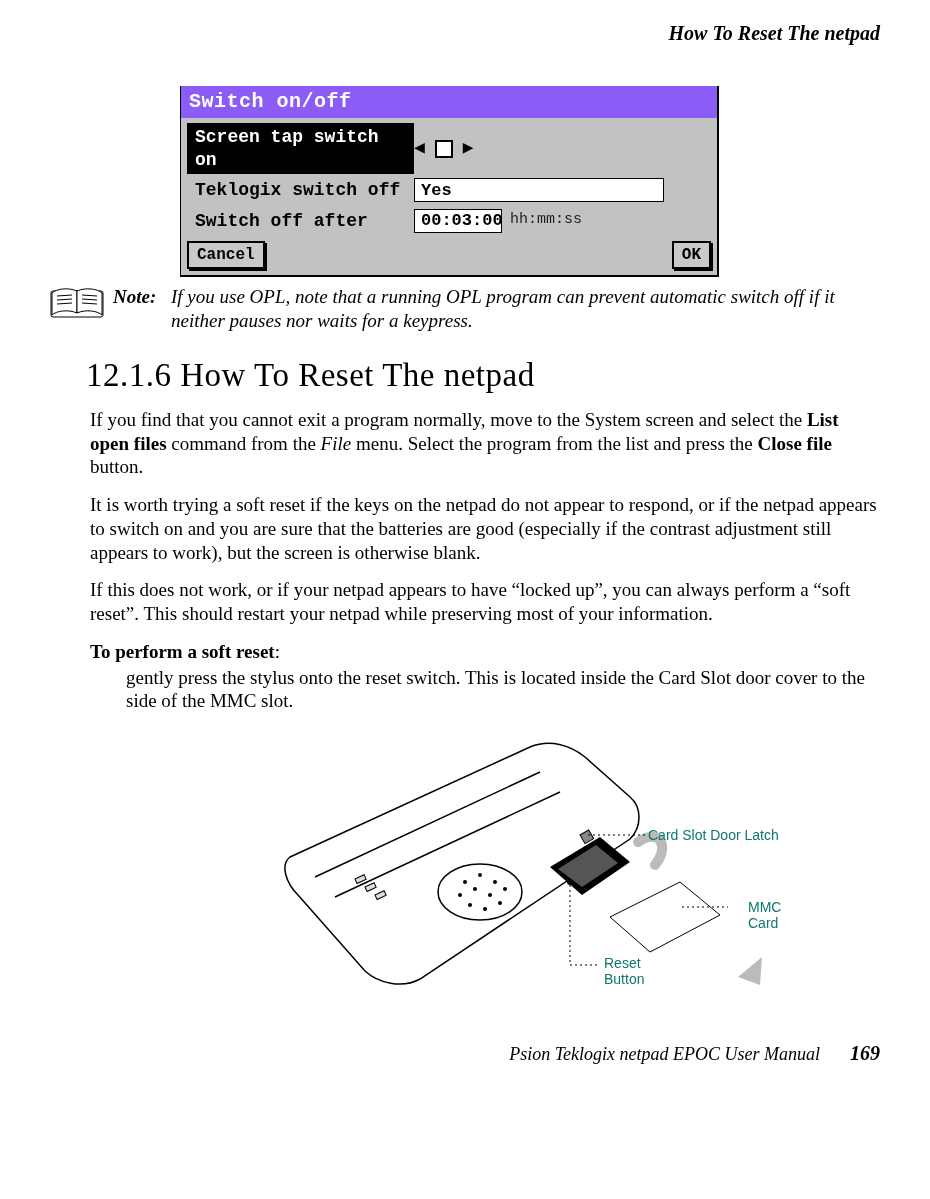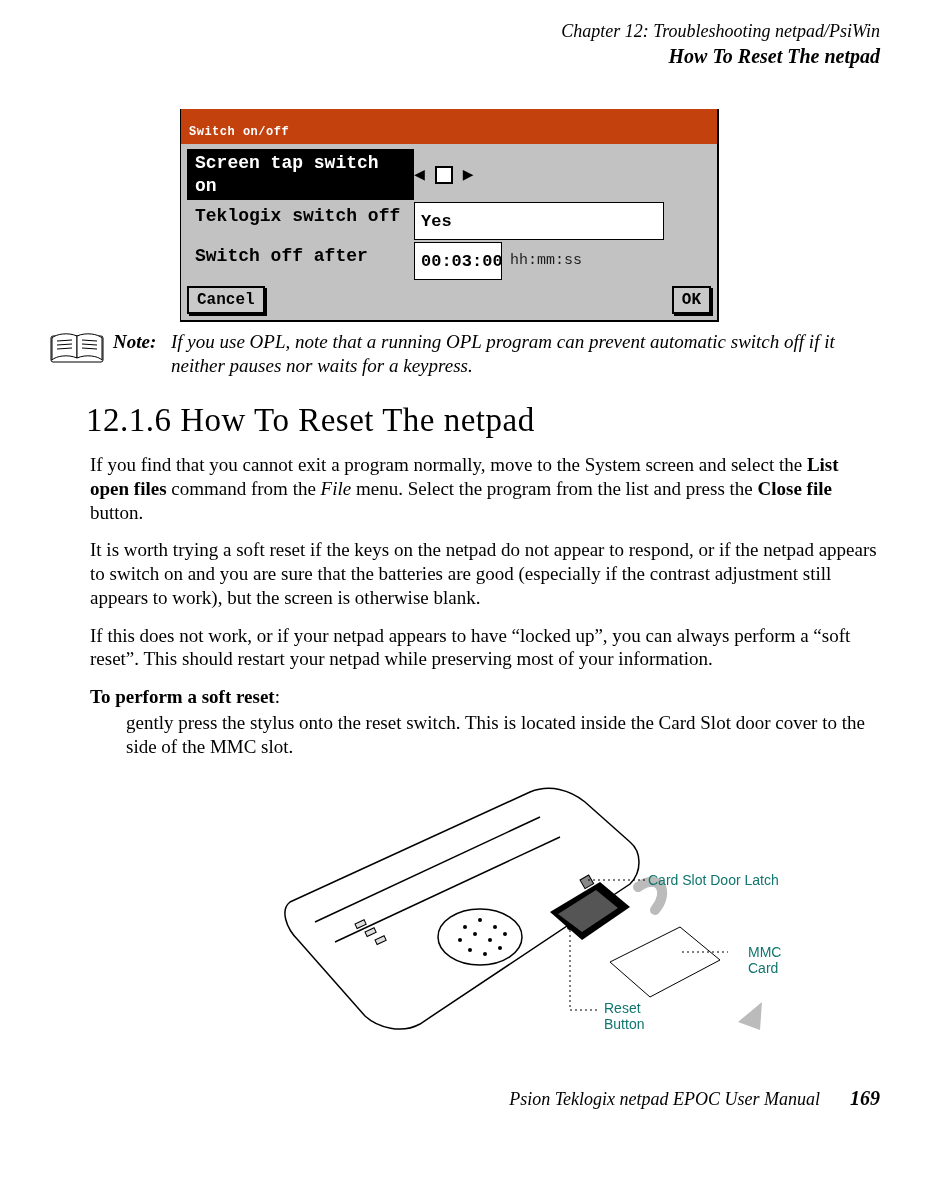--- a/index.html
+++ b/index.html
@@ -28,26 +28,26 @@
     width: 536px;
     border: 1px solid #000;
     border-top: none;
     border-right: none;
     border-bottom: 2px solid #000;
     background: #c2c2c2;
     position: relative;
     box-shadow: 2px 0 0 #000;
   }
   .dialog-title {
-    background: #c2410c;
+    background: #8b5cf6;
     color: #fff;
     font-family: "Courier New", monospace;
     font-weight: bold;
-    font-size: 12px;
-    padding: 16px 8px 4px 8px;
+    font-size: 20px;
+    padding: 3px 8px 4px 8px;
     letter-spacing: 0.5px;
   }
   .dialog-body {
     padding: 5px 6px 6px 6px;
   }
   .row {
     display: flex;
     align-items: stretch;
     margin-bottom: 2px;
   }
@@ -80,21 +80,21 @@
     width: 14px; height: 14px;
     border: 2px solid #000;
     background: #fff;
   }
   .val-box {
     background: #fff;
     border: 1px solid #000;
     height: 24px;
     display: flex;
     align-items: center;
-    padding: 18px 6px;
+    padding: 4px 6px;
     font-family: "Courier New", monospace;
     font-weight: bold;
     font-size: 17px;
     box-sizing: border-box;
   }
   .val-yes { width: 250px; }
   .val-time { width: 88px; }
   .unit-lbl {
     font-family: "Courier New", monospace;
     font-size: 15px;
@@ -172,21 +172,20 @@
     margin-top: 34px;
     font-style: italic;
     font-size: 18px;
   }
   .footer .pagenum { font-weight: bold; font-style: italic; font-size: 20px; }
 </style>
 </head>
 <body>
 
 <div class="header-block">
-  <div class="header-chapter">Chapter 12:  Troubleshooting netpad/PsiWin</div>
   <div class="header-section">How To Reset The netpad</div>
 </div>
 
 <div class="dialog-wrap">
   <div class="dialog">
     <div class="dialog-title">Switch on/off</div>
     <div class="dialog-body">
       <div class="row">
         <div class="row-label inv">Screen tap switch on</div>
         <div class="row-value arrows">

